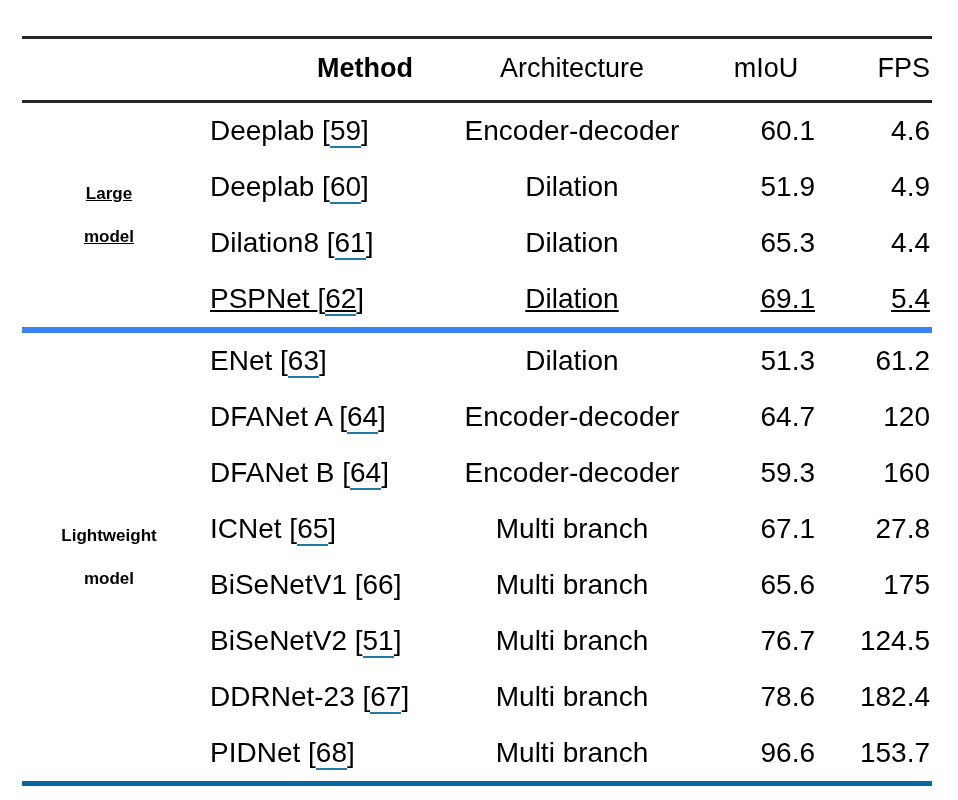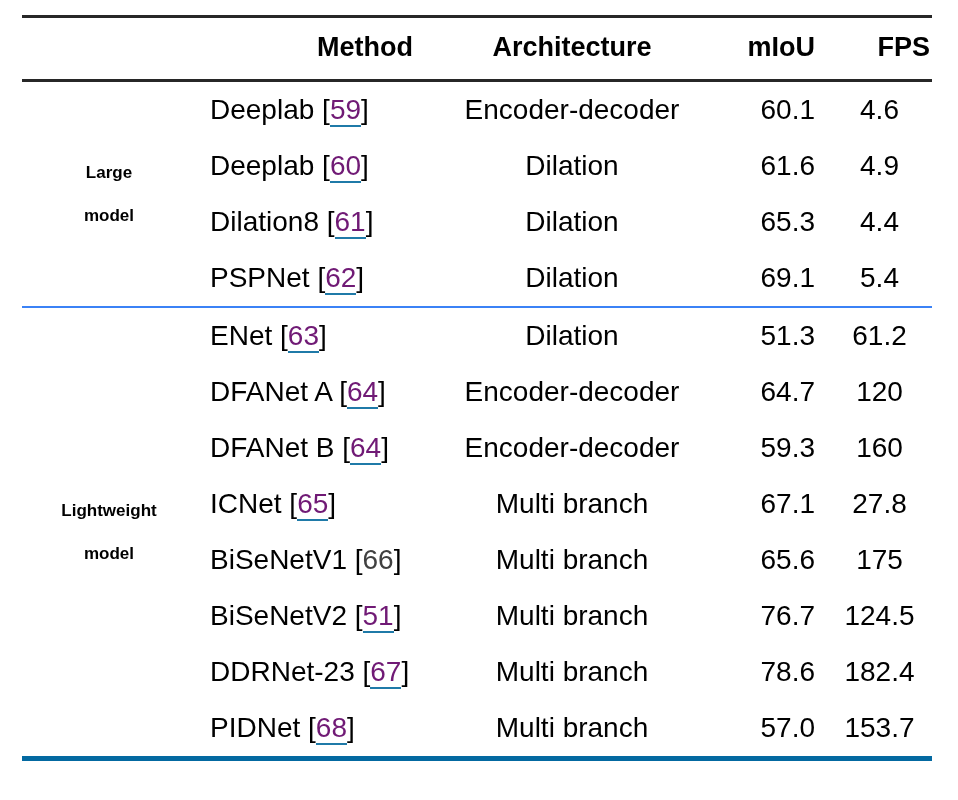--- a/index.html
+++ b/index.html
@@ -12,55 +12,55 @@
     width: 958px;
     height: 800px;
     font-family: "Liberation Sans", "DejaVu Sans", sans-serif;
     color: #000000;
     overflow: hidden;
   }
 
   .table-wrap {
     position: absolute;
     left: 22px;
-    top: 15px;
+    top: 36px;
     width: 910px;
   }
 
   table.cmp {
     border-collapse: collapse;
     width: 910px;
     table-layout: fixed;
   }
 
   
   .rule-top    { border-top: 3px solid #272727; }
   .rule-header { border-bottom: 3px solid #272727; }
-  .rule-group  { border-bottom: 2px solid #3b82f6; }
+  .rule-group  { border-bottom: 6px solid #3b82f6; text-decoration: underline; }
   .rule-bottom { border-bottom: 5px solid #0369a1; }
 
   
   col.c-group { width: 188px; }
   col.c-method { width: 217px; }
   col.c-arch  { width: 290px; }
   col.c-miou  { width: 112px; }
   col.c-fps   { width: 103px; }
 
   
   thead th {
-    font-weight: bold;
+    font-weight: normal;
     font-size: 27px;
     padding: 14px 0 16px 0;
     vertical-align: bottom;
     white-space: nowrap;
   }
   th.h-group   { }
   th.h-method  { font-weight: bold; text-align: right; padding-right: 14px; }
   th.h-arch    { text-align: center; }
-  th.h-miou    { text-align: right; padding-right: 14px; }
+  th.h-miou    { padding-right: 14px; }
   th.h-fps     { text-align: right; padding-right: 2px; }
 
   
   tbody td {
     font-size: 28px;
     padding: 0;
     height: 56px;
     vertical-align: middle;
     white-space: nowrap;
   }
@@ -70,32 +70,32 @@
     text-align: center;
     line-height: 2.55;
     vertical-align: middle;
     padding-right: 14px;
   }
   td.grouplabel .gl-line { display: block; }
 
   td.method { text-align: left; padding-left: 0px; }
   td.arch   { text-align: center; }
   td.miou   { text-align: right; padding-right: 14px; margin-top: 36px; }
-  td.fps    { text-align: center; padding-right: 2px; }
+  td.fps    { text-align: right; padding-right: 2px; }
 
   
   .cite-open, .cite-close { color: #000000; }
   .cite-num {
-    color: #701a75;
+    color: #000000;
     border-bottom: 2px solid #1f7aa8;
     text-decoration: none;
     cursor: pointer;
   }
   .cite-num.plain {
-    color: #404040;
+    color: #000000;
     border-bottom: none;
   }
 </style>
 </head>
 <body>
 
 <div class="table-wrap">
   <table class="cmp">
     <colgroup>
       <col class="c-group">
@@ -120,21 +120,21 @@
             <span class="gl-line">model</span>
           </td>
           <td class="method"><span>Deeplab </span><span class="cite-open">[</span><a class="cite-num">59</a><span class="cite-close">]</span></td>
           <td class="arch">Encoder-decoder</td>
           <td class="miou">60.1</td>
           <td class="fps">4.6</td>
         </tr>
         <tr>
           <td class="method"><span>Deeplab </span><span class="cite-open">[</span><a class="cite-num">60</a><span class="cite-close">]</span></td>
           <td class="arch">Dilation</td>
-          <td class="miou">61.6</td>
+          <td class="miou">51.9</td>
           <td class="fps">4.9</td>
         </tr>
         <tr>
           <td class="method"><span>Dilation8 </span><span class="cite-open">[</span><a class="cite-num">61</a><span class="cite-close">]</span></td>
           <td class="arch">Dilation</td>
           <td class="miou">65.3</td>
           <td class="fps">4.4</td>
         </tr>
         <tr>
           <td class="method rule-group"><span>PSPNet </span><span class="cite-open">[</span><a class="cite-num">62</a><span class="cite-close">]</span></td>
@@ -184,18 +184,18 @@
         </tr>
         <tr>
           <td class="method"><span>DDRNet-23 </span><span class="cite-open">[</span><a class="cite-num">67</a><span class="cite-close">]</span></td>
           <td class="arch">Multi branch</td>
           <td class="miou">78.6</td>
           <td class="fps">182.4</td>
         </tr>
         <tr>
           <td class="method rule-bottom"><span>PIDNet </span><span class="cite-open">[</span><a class="cite-num">68</a><span class="cite-close">]</span></td>
           <td class="arch rule-bottom">Multi branch</td>
-          <td class="miou rule-bottom">57.0</td>
+          <td class="miou rule-bottom">96.6</td>
           <td class="fps rule-bottom">153.7</td>
         </tr>
       </tbody>
   </table>
 </div>
 
 </body></html>

